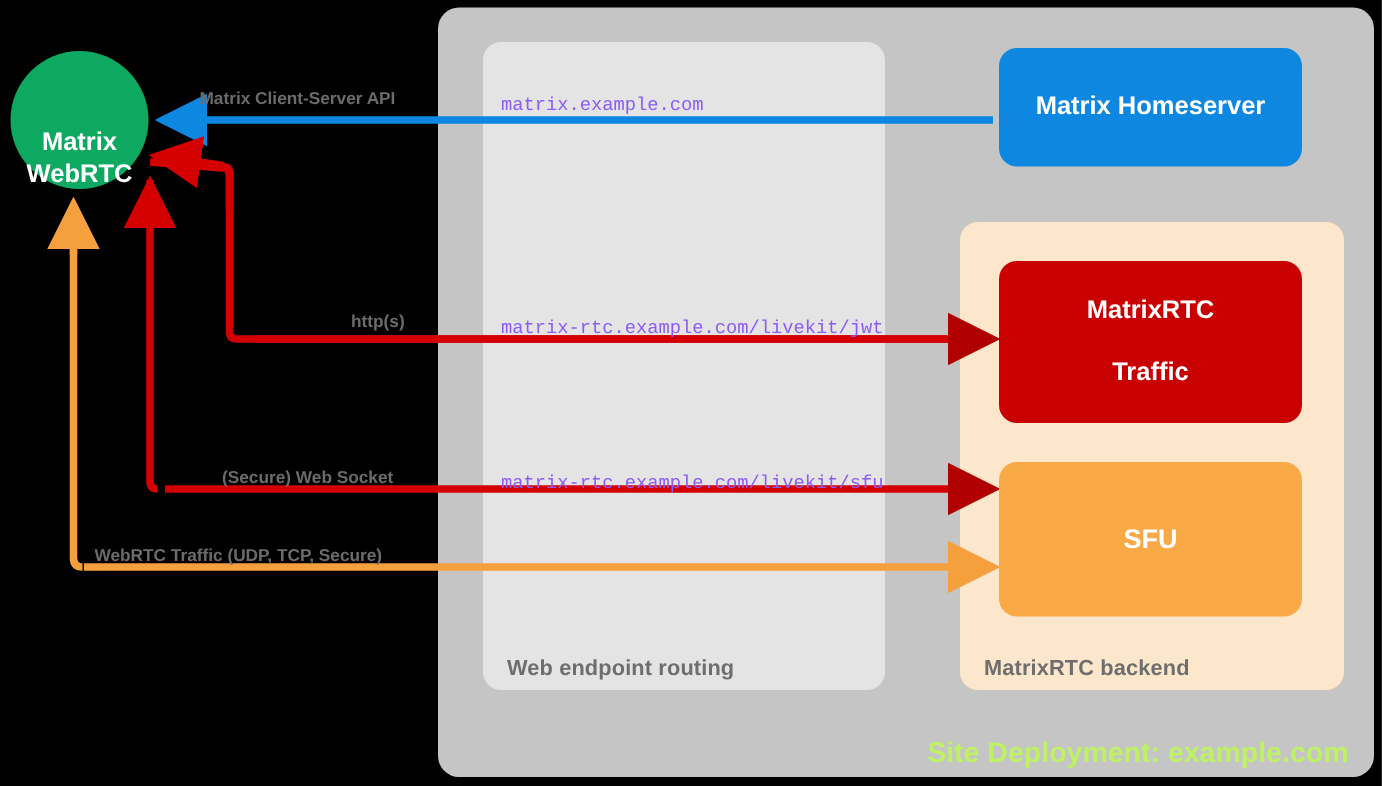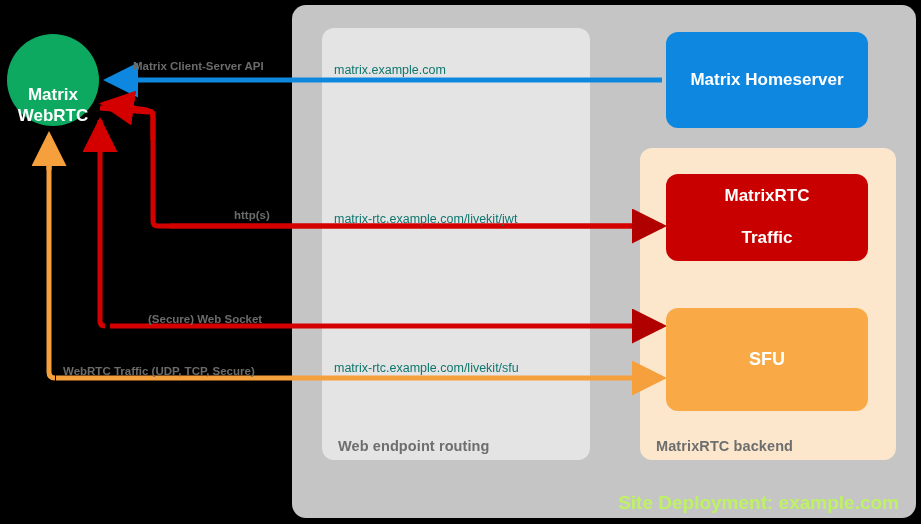--- a/index.html
+++ b/index.html
@@ -81,27 +81,27 @@
     align-items: center;
     justify-content: center;
     text-align: center;
     color: #ffffff;
     font-weight: bold;
     border-radius: 12px;
     line-height: 1.22;
   }
   .node-homeserver {
     left: 666px; top: 32px;
-    width: 202px; height: 96px;
+    width: 202px; height: 79px;
     background: #0e87e0;
     font-size: 17px;
   }
   .node-auth {
     left: 666px; top: 174px;
-    width: 202px; height: 87px;
+    width: 202px; height: 108px;
     background: #c90000;
     font-size: 17px;
   }
   .node-sfu {
     left: 666px; top: 308px;
     width: 202px; height: 103px;
     background: #f9a946;
     font-size: 18px;
   }
 
@@ -117,28 +117,28 @@
     text-align: center;
     color: #ffffff;
     font-weight: bold;
     font-size: 17px;
     line-height: 1.2;
   }
 
   
   .endpoint {
     position: absolute;
-    font-family: Liberation Sans, sans-serif;
+    font-family: Liberation Mono, monospace;
     font-size: 12.5px;
-    color: #0f766e;
+    color: #8b5cf6;
     white-space: nowrap;
   }
   .ep-1 { left: 334px; top: 63px; }
   .ep-2 { left: 334px; top: 212px; }
-  .ep-3 { left: 334px; top: 315px; margin-top: 46px; }
+  .ep-3 { left: 334px; top: 315px; }
 
   
   .flow-label {
     position: absolute;
     font-size: 11.5px;
     font-weight: bold;
     color: #6b6b6b;
     white-space: nowrap;
   }
   .fl-csapi { left: 133px; top: 60px; }

